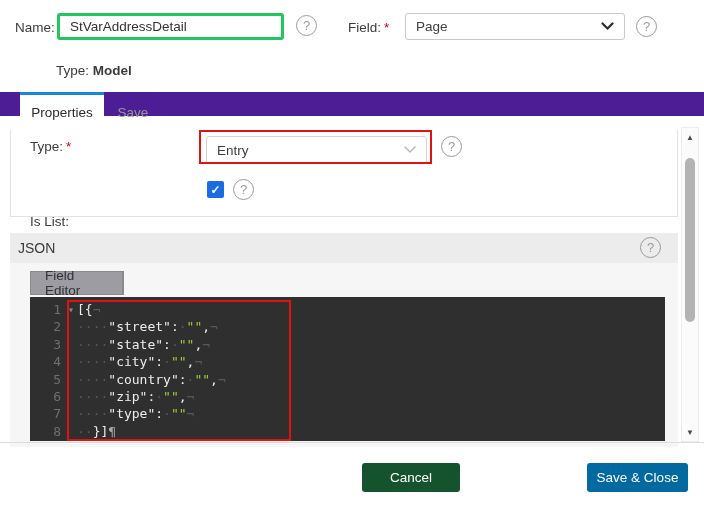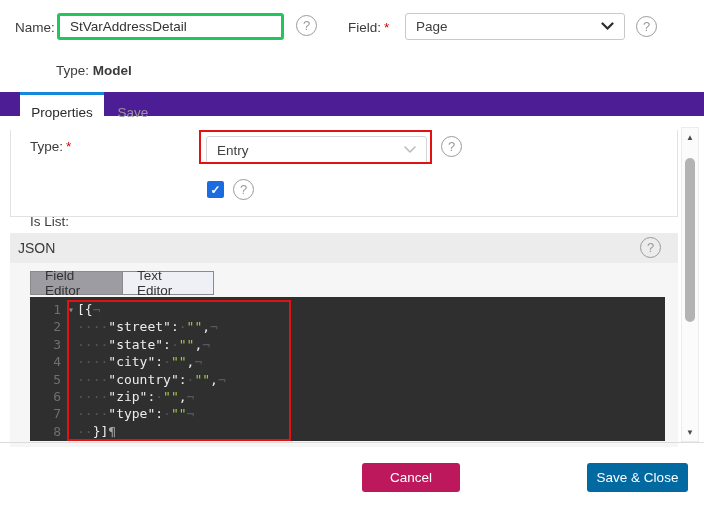--- a/index.html
+++ b/index.html
@@ -78,21 +78,21 @@
     border:1px solid #ececec; }
   .scroll-arrow { position:absolute; left:0; width:16px; height:14px; color:#4a4a4a; font-size:8px;
     display:flex; align-items:center; justify-content:center; }
   #scroll-up { top:2px; }
   #scroll-down { bottom:2px; }
   #scroll-thumb { position:absolute; left:3px; top:30px; width:10px; height:164px; background:#b3b3b3; border-radius:5px; }
 
   
   .btn { position:absolute; top:463px; height:29px; border:none; border-radius:3px; color:#fff;
     font-size:13.5px; font-family:"Liberation Sans",sans-serif; display:flex; align-items:center; justify-content:center; }
-  #btn-cancel { left:362px; width:98px; background:#be185d; }
+  #btn-cancel { left:362px; width:98px; background:#14532d; }
   #btn-save { left:474px; width:98px; background:#8e8e8e; }
   #btn-save-close { left:587px; width:101px; background:#0369a1; }
 </style>
 </head>
 <body>
 
 <div id="app">
 
   <div class="lbl" style="left:15px; top:20px;">
     <span>Name:</span><span class="req">*</span>
@@ -160,23 +160,20 @@
     <span>?</span>
   </div>
 
   <div id="json-panel">
     <div id="json-header">
       <div id="json-title">JSON</div>
     </div>
     <div id="seg-control">
       <div class="seg" id="seg-field">
         <span>Field Editor</span>
-      </div>
-      <div class="seg" id="seg-text">
-        <span>Text Editor</span>
       </div>
     </div>
     <div id="editor">
       <div id="code-gutter">
           <div class="gl">1<span class="fold">▾</span></div>
           <div class="gl">2</div>
           <div class="gl">3</div>
           <div class="gl">4</div>
           <div class="gl">5</div>
           <div class="gl">6</div>

